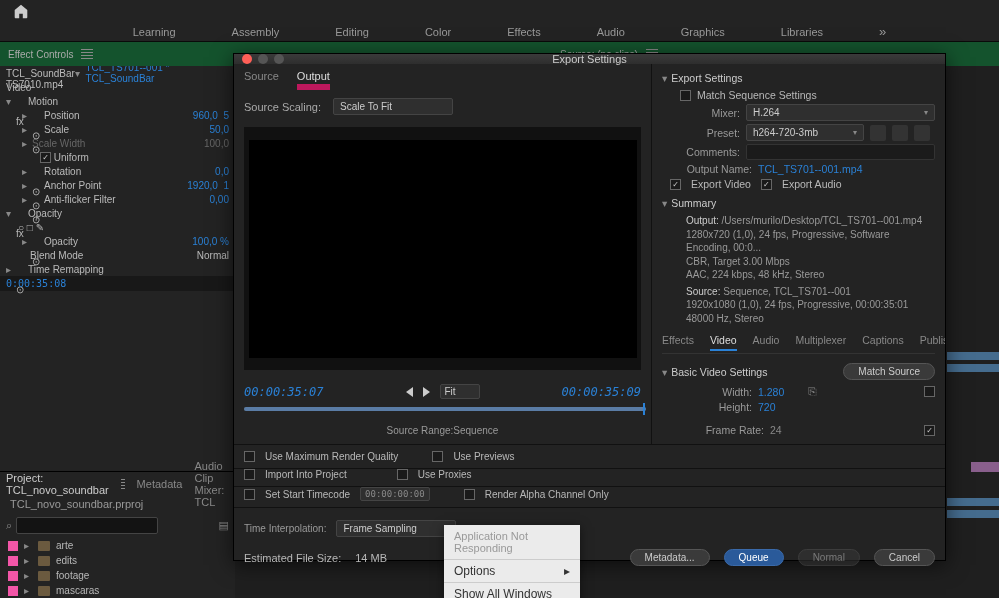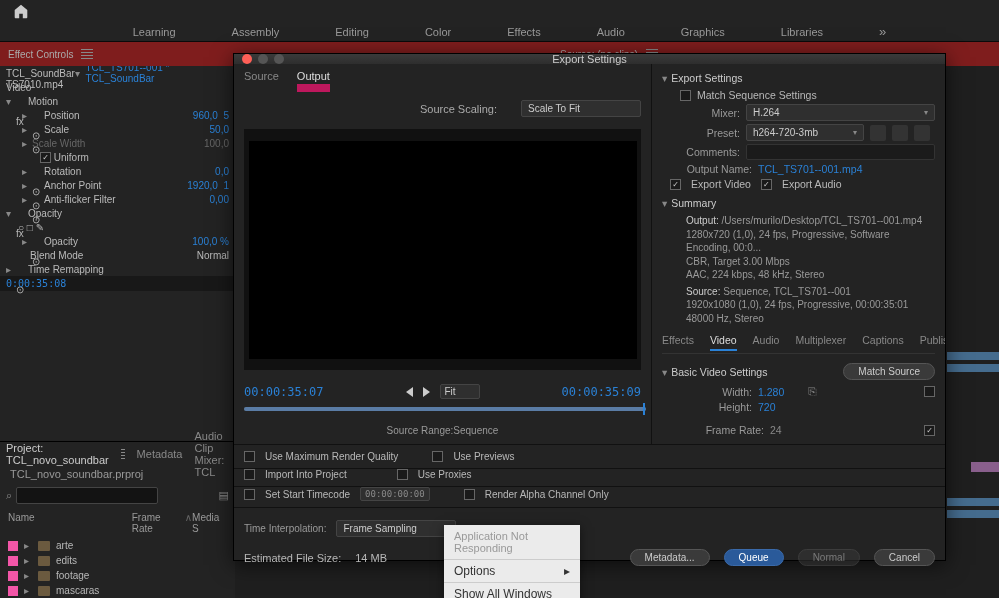--- a/index.html
+++ b/index.html
@@ -1,21 +1,21 @@
 <!DOCTYPE html>
 <html><head>
 <meta charset="utf-8">
 <style>
 * { margin: 0; padding: 0; box-sizing: border-box; font-family: -apple-system, 'Segoe UI', sans-serif; }
 body { background: #1a1a1a; color: #b8b8b8; font-size: 11px; width: 999px; height: 598px; overflow: hidden; position: relative; }
 .topbar { height: 22px; background: #232323; display: flex; align-items: center; padding: 0 12px; gap: 24px; }
 .topbar .home-icon { width: 18px; height: 18px; }
 .worknav { height: 20px; background: #232323; display: flex; align-items: center; justify-content: center; gap: 36px; border-bottom: 1px solid #0a0a0a; }
 .worknav span { color: #999; font-size: 11px; cursor: pointer; margin-left: 20px; }
-.panels-header { height: 24px; background: #7f1d1d; display: flex; }
+.panels-header { height: 24px; background: #14532d; display: flex; }
 .ph-left { width: 235px; display: flex; align-items: center; padding: 0 8px; gap: 8px; }
 .ph-right { flex: 1; display: flex; align-items: center; padding: 0 8px; gap: 8px; }
 .menu-lines { display: inline-block; width: 12px; height: 10px; background: linear-gradient(#888 1px, transparent 1px) 0 0/100% 3px; }
 .main-area { display: flex; height: calc(100% - 66px); }
 .left-col { width: 235px; background: #232323; display: flex; flex-direction: column; }
 .fx-panel { flex: 1; overflow: hidden; font-size: 10px; }
 .fx-row { display: flex; align-items: center; height: 14px; padding: 0 6px; }
 .fx-row .label { flex: 1; color: #bbb; }
 .fx-row .val { color: #2a81d6; }
 .fx-row .arrow { width: 10px; color: #888; }
@@ -36,27 +36,27 @@
 
 .export-dialog { position: absolute; left: 233px; top: 53px; width: 713px; height: 508px; background: #232323; border: 1px solid #000; box-shadow: 0 4px 20px rgba(0,0,0,0.6); display: flex; flex-direction: column; }
 .ed-title { height: 22px; background: linear-gradient(#3a3a3a,#2e2e2e); display: flex; align-items: center; position: relative; }
 .traffic { display: flex; gap: 6px; padding: 0 8px; }
 .traffic span { width: 10px; height: 10px; border-radius: 50%; }
 .ed-title-text { position: absolute; left: 50%; transform: translateX(-50%); color: #ccc; font-size: 11px; }
 .ed-body { flex: 1; display: flex; }
 .ed-left { width: 418px; display: flex; flex-direction: column; border-right: 1px solid #111; }
 .ed-tabs { display: flex; gap: 18px; padding: 6px 10px; font-size: 11px; }
 .ed-tabs span { color: #888; }
-.ed-tabs span.active { color: #ddd; border-bottom: 8px solid #be185d; padding-bottom: 2px; }
-.scale-row { display: flex; align-items: center; padding: 2px 10px 6px; gap: 24px; font-size: 11px; color: #aaa; justify-content: flex-end; }
+.ed-tabs span.active { color: #ddd; border-bottom: 6px solid #be185d; padding-bottom: 2px; }
+.scale-row { display: flex; align-items: center; padding: 2px 10px 6px; gap: 12px; font-size: 11px; color: #aaa; }
 .scale-select { background: #2f2f2f; border: 1px solid #444; color: #ccc; padding: 2px 6px; width: 120px; font-size: 10px; border-radius: 2px; }
 .preview-box { flex: 1; background: #111; margin: 6px 10px; display: flex; align-items: center; justify-content: center; }
 .preview-inner { width: 388px; height: 218px; background: #000; }
 .transport { padding: 8px 10px 4px; display: flex; align-items: center; gap: 8px; position: relative; }
-.tc { color: #2a81d6; font-family: monospace; font-size: 12px; }
+.tc { color: #2a81d6; font-family: monospace; font-size: 12px; font-style: italic; }
 .transport-mid { flex: 1; display: flex; justify-content: center; gap: 10px; align-items: center; }
 .tri { width: 0; height: 0; border-top: 5px solid transparent; border-bottom: 5px solid transparent; }
 .tri-l { border-right: 7px solid #ccc; }
 .tri-r { border-left: 7px solid #ccc; }
 .fit-sel { background: #2f2f2f; border: 1px solid #444; color: #ccc; padding: 1px 4px; font-size: 10px; border-radius: 2px; width: 40px; }
 .slider-row { padding: 4px 10px; position: relative; height: 18px; }
 .slider-track { height: 4px; background: #444; position: relative; border-radius: 2px; width: 402px; }
 .slider-fill { position: absolute; left: 0; top: 0; height: 100%; background: #5a7ca5; border-radius: 2px; }
 .slider-play { position: absolute; top: -4px; width: 2px; height: 12px; background: #2a81d6; }
 .srcrange { padding: 4px 10px 8px; display: flex; justify-content: center; font-size: 10px; color: #999; }
@@ -190,25 +190,20 @@
         <span style="color:#888">Metadata</span>
         <span style="color:#888">Audio Clip Mixer: TCL</span>
       </div>
       <div class="proj-sub">TCL_novo_soundbar.prproj</div>
       <div class="search-row">
         <span style="color:#888">⌕</span>
         <input style="">
         <span style="flex:1"></span>
         <span style="color:#888">▤</span>
       </div>
-      <div class="bin-header">
-        <span class="c1">Name</span>
-        <span>Frame Rate</span>&nbsp;<span style="color:#666">∧</span>
-        <span style="margin-left:auto">Media S</span>
-      </div>
       <div class="bin-row">
           <span class="bin-swatch"></span>
           <span class="bin-arrow">▸</span>
           <span class="bin-folder"></span>
           <span>arte</span>
         </div>
       <div class="bin-row">
           <span class="bin-swatch"></span>
           <span class="bin-arrow">▸</span>
           <span class="bin-folder"></span>

